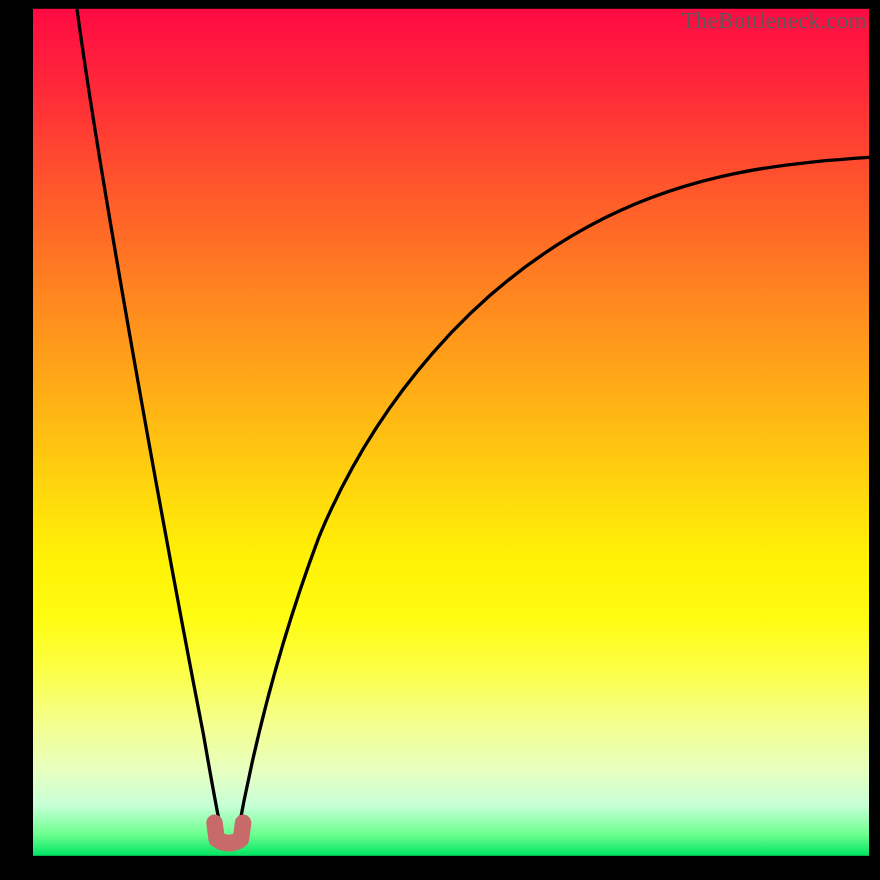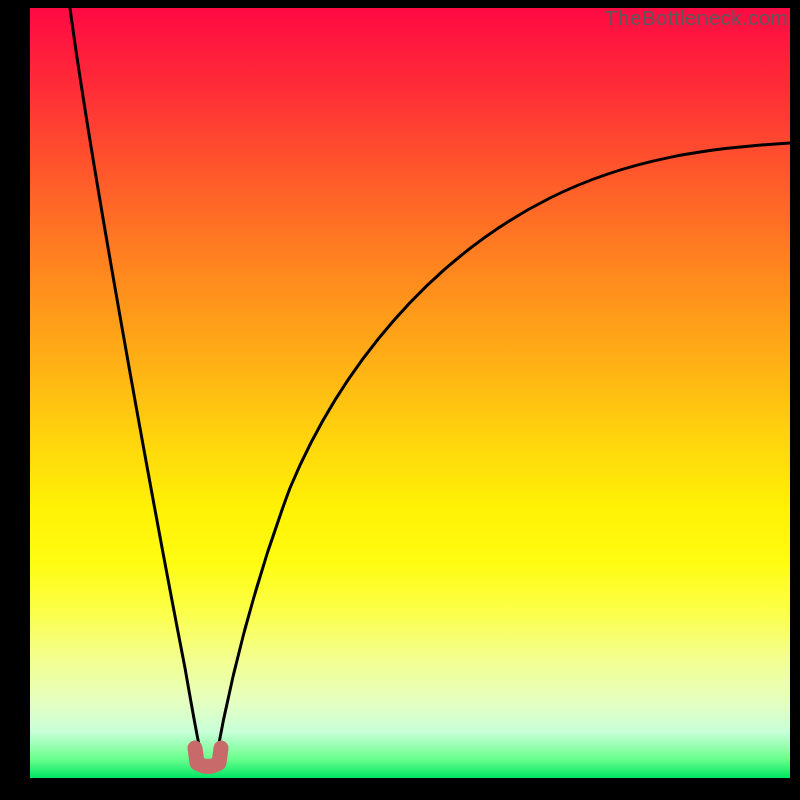--- a/index.html
+++ b/index.html
@@ -55,20 +55,21 @@
     stroke-linejoin: round;
   }
   .watermark {
     position: absolute;
     top: 6px;
     right: 12px;
     color: #5a5a5a;
     font-size: 21px;
     font-weight: 500;
     letter-spacing: 0.2px;
+    font-family: Liberation Serif, serif;
   }
 </style>
 </head>
 <body>
 
 <div class="frame">
   <svg class="curve" viewBox="0 0 760 770" preserveAspectRatio="none">
     <path class="black" d="M 40 0
          C 60 150, 120 480, 155 660
          C 162 700, 168 735, 173 756"></path>

